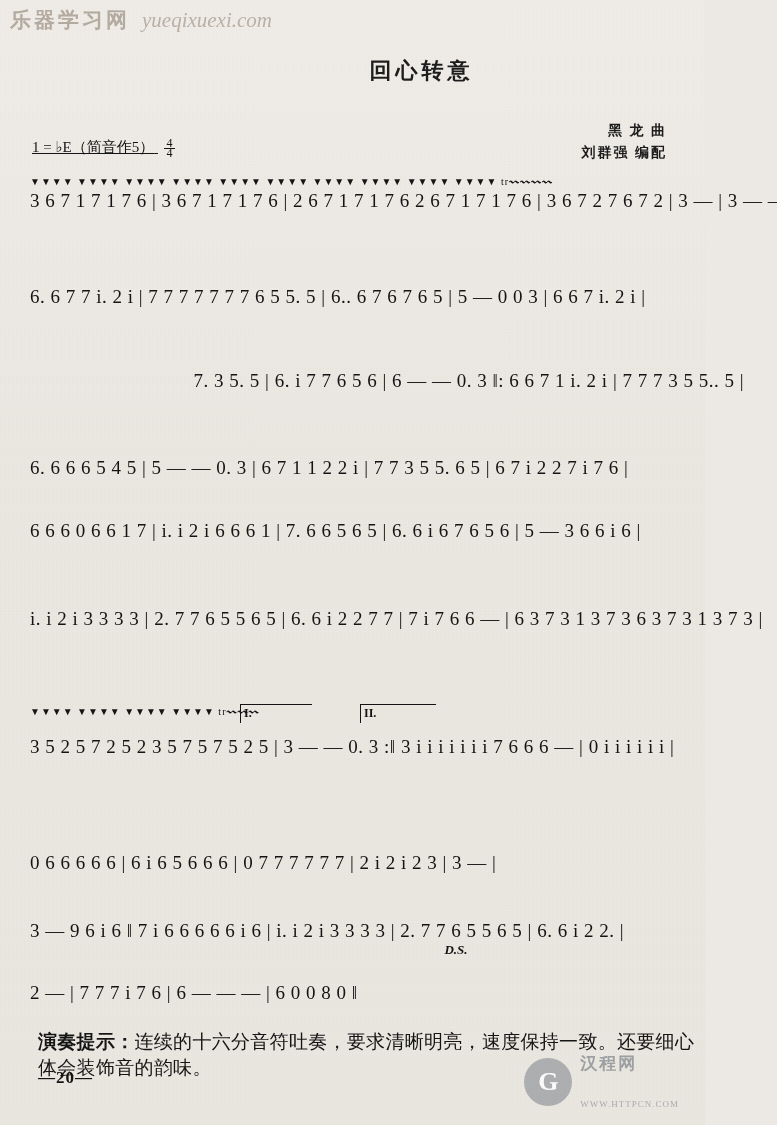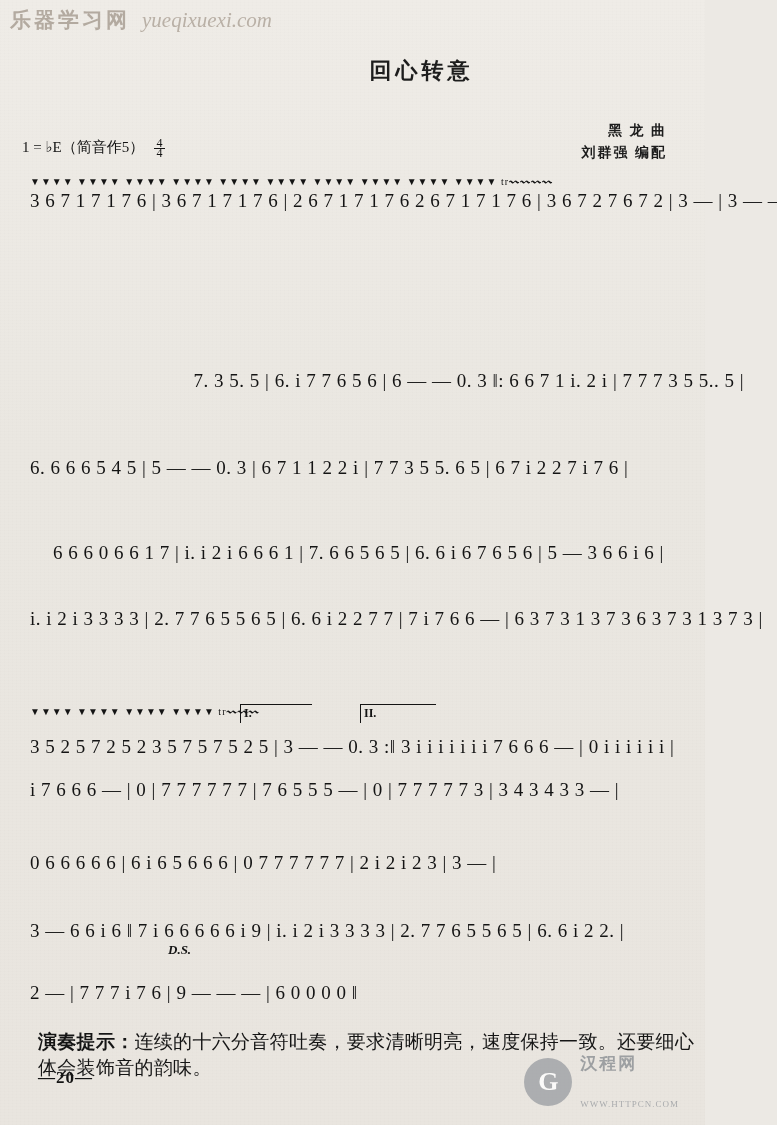--- a/index.html
+++ b/index.html
@@ -73,24 +73,25 @@
     font-size: 14px;
     font-weight: 700;
     color: #1d1d1d;
     line-height: 22px;
     letter-spacing: 2px;
     margin-left: 40px;
   }
   .keysig {
     position: absolute;
     top: 138px;
-    left: 22px;
+    left: 32px;
     font-size: 15px;
     color: #141414;
     white-space: nowrap;
+    text-decoration: underline;
   }
   .meter {
     display: inline-block;
     vertical-align: middle;
     margin-left: 6px;
     line-height: 9px;
     font-size: 12px;
     text-align: center;
   }
   .meter b { display: block; font-weight: 400; }
@@ -206,69 +207,72 @@
       <span class="bar"></span>
       <b>4</b>
     </span>
   </div>
 
   <div class="staff" style="top:176px;">
     <div class="ornaments">▼▼▼▼ ▼▼▼▼  ▼▼▼▼ ▼▼▼▼   ▼▼▼▼ ▼▼▼▼ ▼▼▼▼ ▼▼▼▼   ▼▼▼▼ ▼▼▼▼                tr〰〰〰〰</div>
     <div class="line-notes">3 6 7 1  7 1 7 6 | 3 6 7 1  7 1 7 6 | 2 6 7 1  7 1 7 6  2 6 7 1  7 1 7 6 | 3 6 7 2  7 6 7 2 | 3  —  | 3  —  —  0 3 5 |</div>
   </div>
 
+  <div class="staff" style="top:272px;">
+    <div class="ornaments"></div>
+    <div class="line-notes">6.  6 7  7 i.   2 i | 7 7 7 7 7 7 7 6 5 5. 5 | 6..  6 7 6 7 6 5 | 5  —  0  0 3 | 6  6 7 i.   2 i |</div>
+  </div>
 
   <div class="staff" style="top:356px;text-align:right;">
     <div class="ornaments"></div>
     <div class="line-notes">7.  3  5.  5 | 6.  i 7 7 6 5 6 | 6  —  —  0. 3 ‖: 6  6 7 1 i.   2 i | 7 7 7 3 5 5..  5 |</div>
   </div>
 
   <div class="staff" style="top:443px;">
     <div class="ornaments"></div>
     <div class="line-notes">6.  6  6 6 5 4 5 | 5  —  —  0. 3 | 6 7 1 1   2 2 i | 7  7 3 5 5. 6 5 | 6  7 i 2 2 7 i 7 6 |</div>
   </div>
 
-  <div class="staff" style="top:528px;margin-left:23px;">
+  <div class="staff" style="top:506px;">
     <div class="ornaments"></div>
     <div class="line-notes">6 6 6  0  6 6 1 7 | i.   i 2   i  6 6 6 1 | 7.  6   6 5 6 5 | 6.  6 i 6 7 6 5 6 | 5  —  3  6 6 i 6 |</div>
   </div>
 
   <div class="staff" style="top:594px;">
     <div class="ornaments"></div>
     <div class="line-notes">i.   i 2   i  3 3 3 3 | 2.  7  7 6 5 5 6 5 | 6.  6 i  2 2  7 7 | 7 i 7 6  6  — | 6 3 7 3 1 3 7 3 6 3 7 3 1 3 7 3 |</div>
   </div>
 
   <div class="staff" style="top:706px;">
     <div class="ornaments">▼▼▼▼ ▼▼▼▼ ▼▼▼▼ ▼▼▼▼             tr〰〰〰</div>
     <div style="position:relative;height:0;">
       <span class="ending" style="position:absolute; left:210px; top:-14px; border-top:1px solid #141414; border-left:1px solid #141414; padding:1px 60px 2px 3px;">I.</span>
       <span class="ending" style="position:absolute; left:330px; top:-14px; border-top:1px solid #141414; border-left:1px solid #141414; padding:1px 60px 2px 3px;">II.</span>
     </div>
     <div class="line-notes" style="margin-top:16px;">3 5 2 5  7 2 5 2 3 5 7 5  7 5 2 5 | 3  —  — 0. 3 :‖ 3   i i i i i i  i 7 6 6  6  — | 0   i i i i i i |</div>
   </div>
 
   <div class="staff" style="top:765px;">
     <div class="ornaments"></div>
-    <div class="line-notes">i 7 6 6  6  —  | 0  | 7 7 7 7 7 7 | 7 6 5 5 5  —  | 0 | 7 7 7 7 7 3 | 3 4 3 4 3 3  — |</div>
   </div>
 
   <div class="staff" style="top:838px;">
     <div class="ornaments"></div>
     <div class="line-notes">0  6 6 6 6  6 | 6   i  6 5 6 6 6 | 0  7 7 7 7 7 7 | 2 i 2 i 2  3 | 3  —  |</div>
   </div>
 
   <div class="staff" style="top:906px;">
     <div class="ornaments"></div>
-    <div class="line-notes">3  —  6 6  i 6 ‖ 7 i 6 6  6 6 6 i 9 | i.   i 2   i  3 3 3 3 | 2.  7  7 6 5 5 6 5 | 6.  6 i  2  2. |</div>
-    <div class="dsmark" style="margin-left:138px; margin-top:-2px;">D.S.</div>
+    <div class="line-notes">3  —  9 6  i 6 ‖ 7 i 6 6  6 6 6 i 6 | i.   i 2   i  3 3 3 3 | 2.  7  7 6 5 5 6 5 | 6.  6 i  2  2. |</div>
+    <div class="dsmark" style="margin-left:138px; margin-top:-2px;text-align:center;">D.S.</div>
   </div>
 
   <div class="staff" style="top:968px;">
     <div class="ornaments"></div>
-    <div class="line-notes">2  —  | 7 7 7 i 7 6 | 9  —  —  —  | 6 0 0 0 0 ‖</div>
+    <div class="line-notes">2  —  | 7 7 7 i 7 6 | 6  —  —  —  | 6 0 0 8 0 ‖</div>
   </div>
 
   <div class="bottom-note">
     <b>演奏提示：</b><span>连续的十六分音符吐奏，要求清晰明亮，速度保持一致。还要细心体会装饰音的韵味。</span>
   </div>
 
   <div class="page-number">—20—</div>
 
   <div class="logo">
     <div class="logo-badge">G</div>

